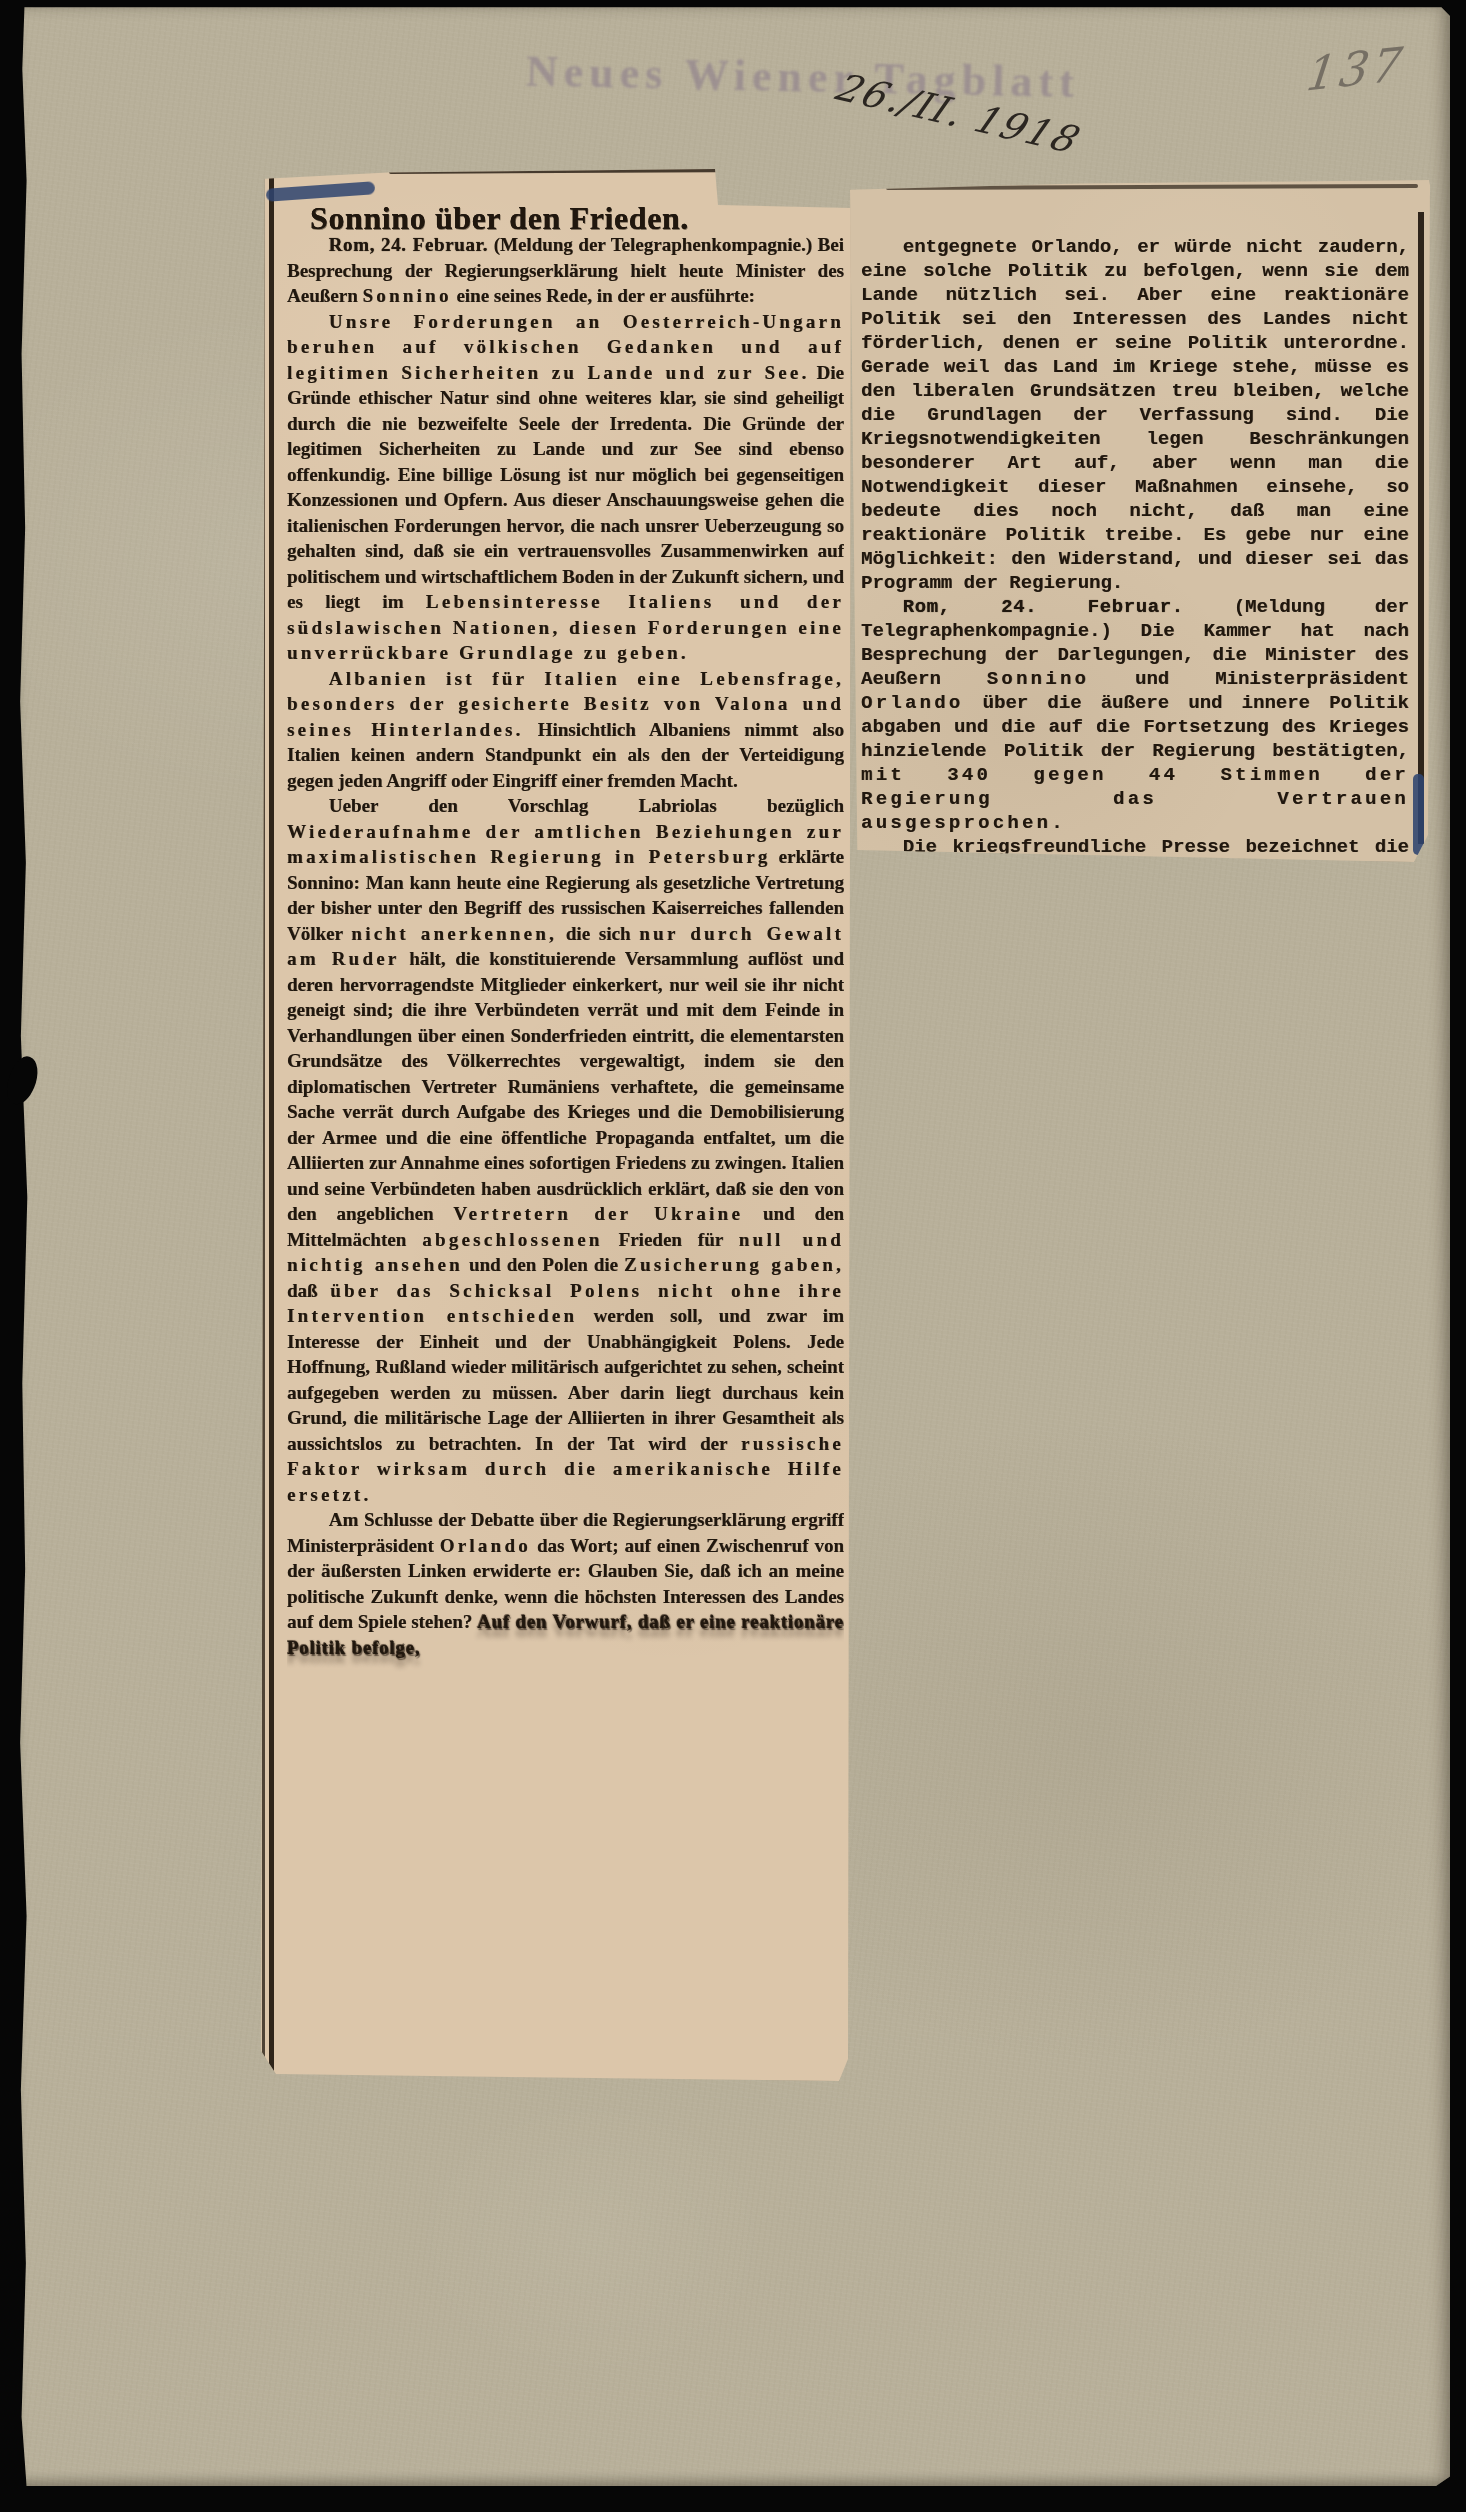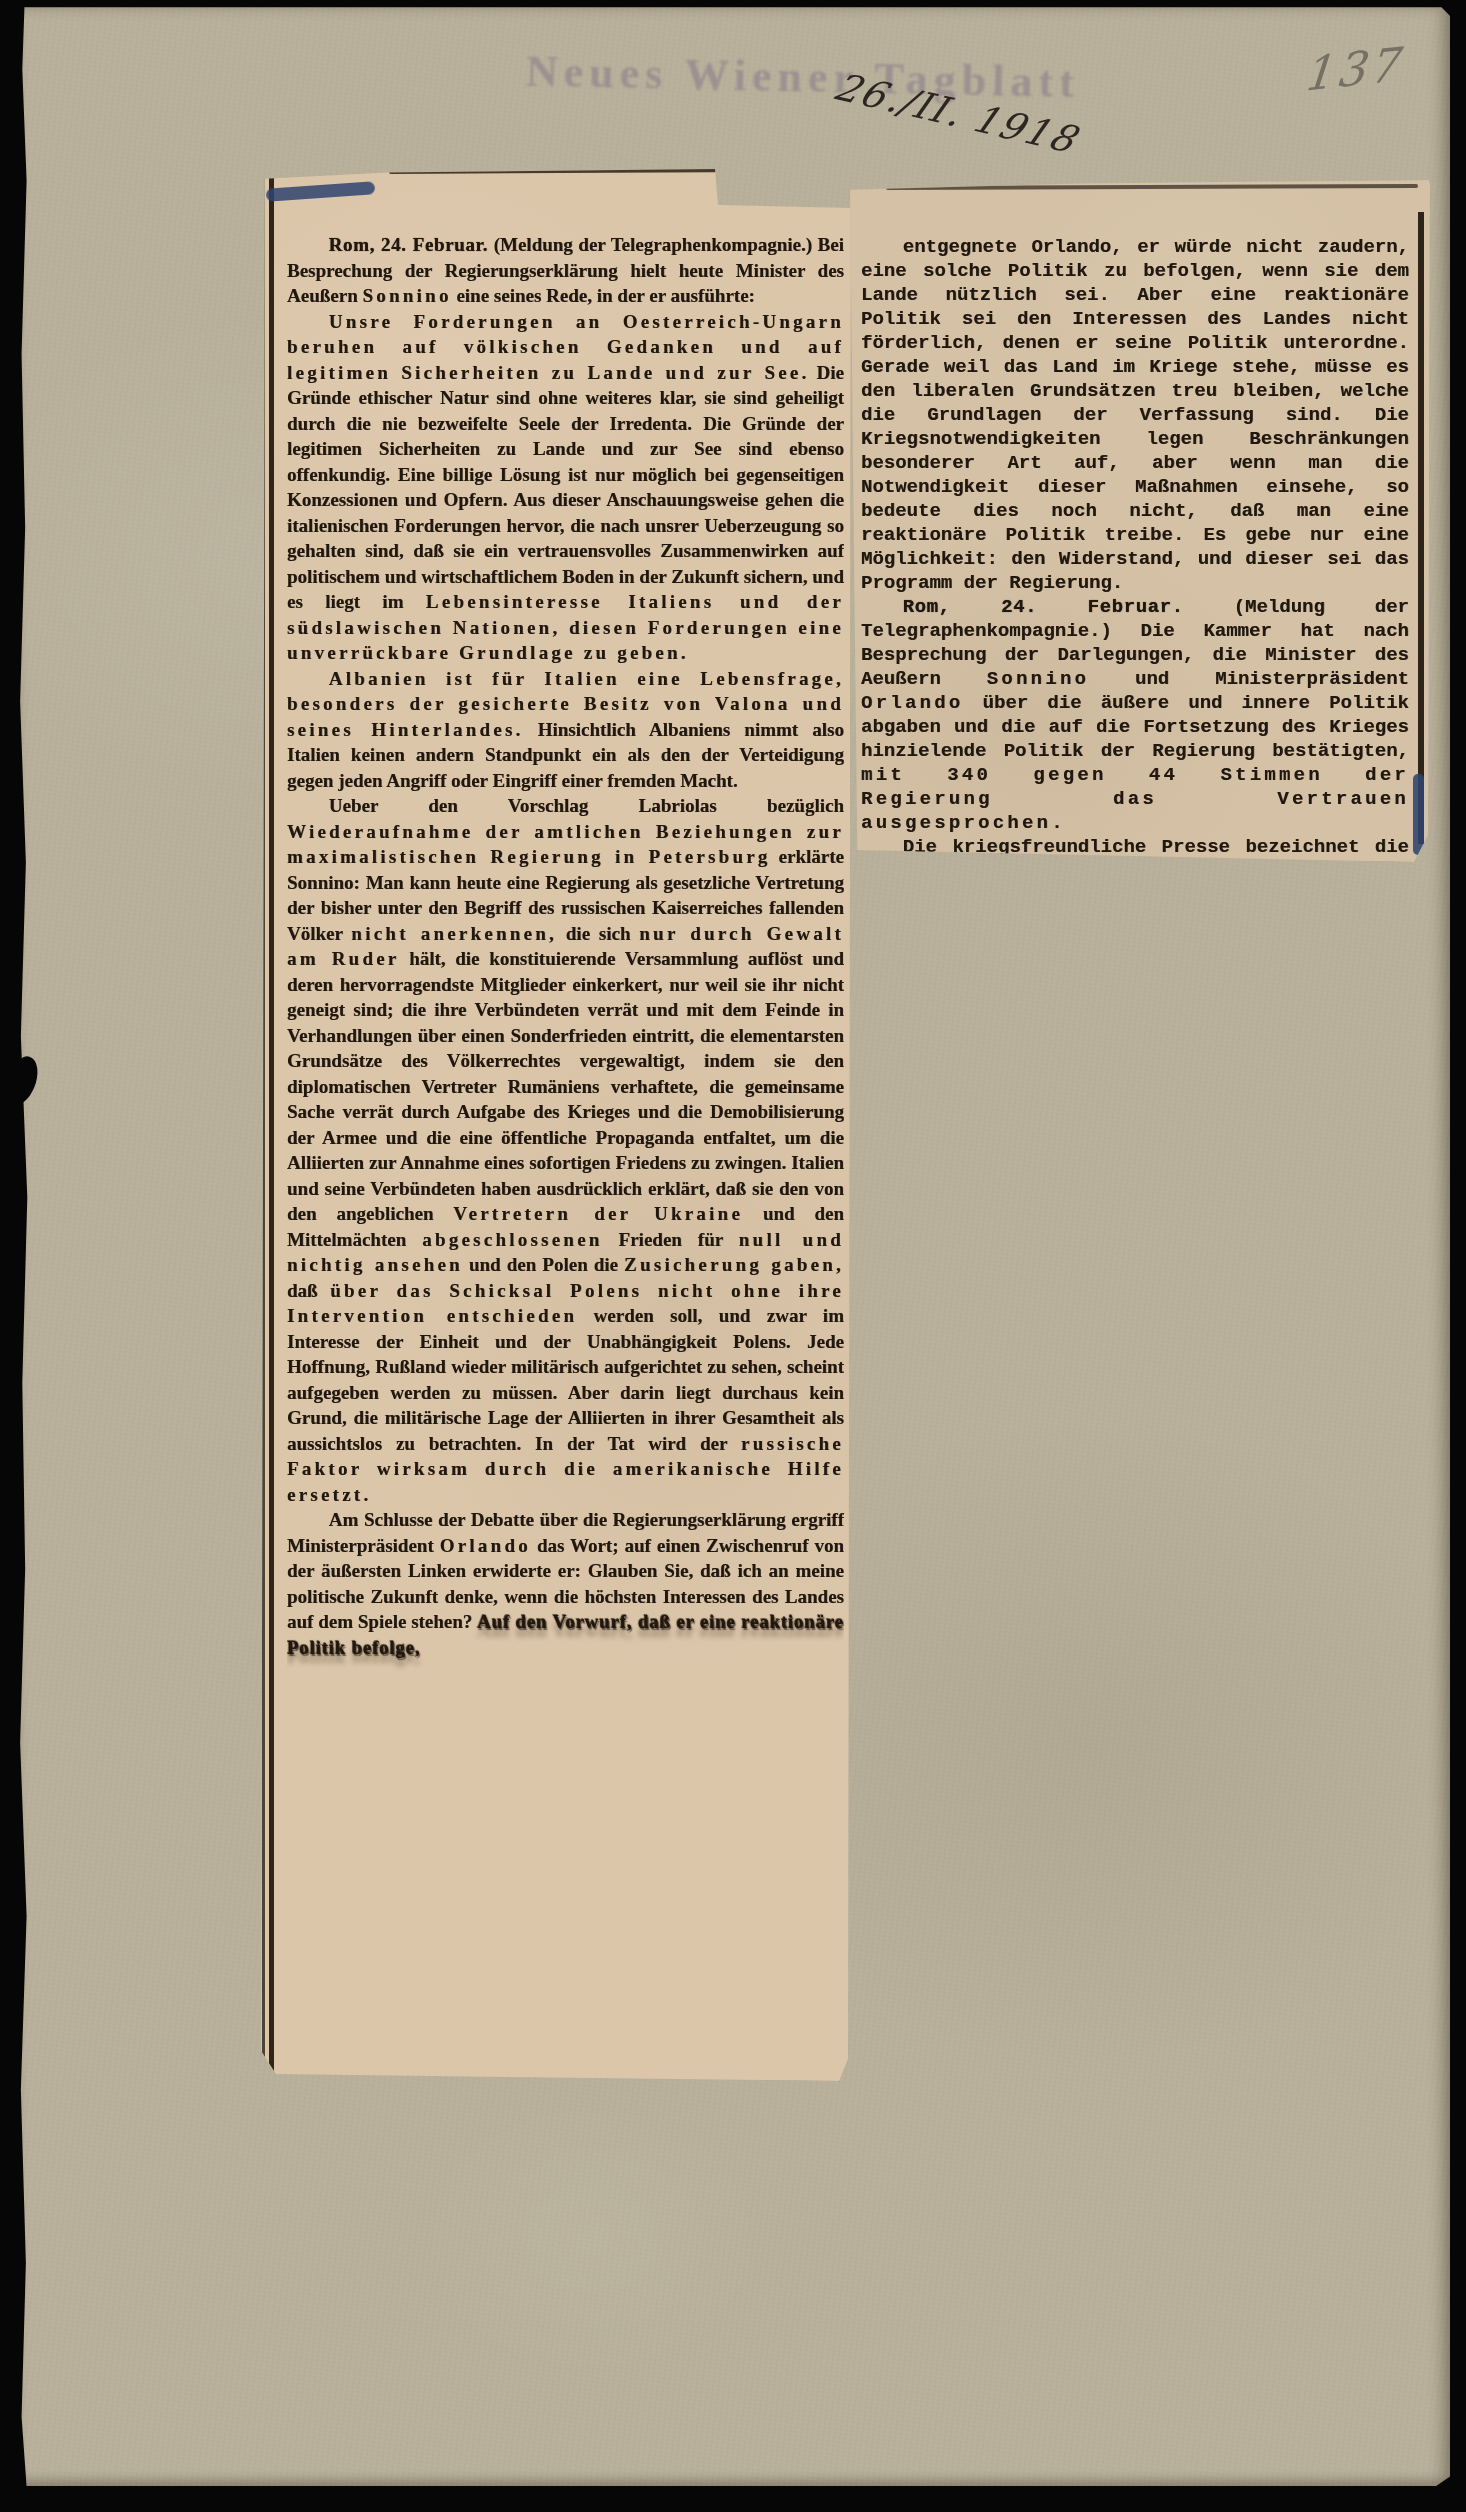--- a/index.html
+++ b/index.html
@@ -127,20 +127,21 @@
 </div>
 
 <div class="paper-tear"></div>
 <div class="edge-top"></div>
 
 <div class="clipping clip-left">
   <div class="cut-smear-top smear-left"></div>
   <div class="rule-v rule-left-outer"></div>
   <div class="rule-v rule-left-inner"></div>
   <div class="blue-mark blue-mark-topleft"></div>
+  <h1 class="article-title">Sonnino über den Frieden.</h1>
   <div class="col-text col-text-left" id="col-left">
       <p class="par"><span class="seg-bold">Rom, 24. Februar.</span><span class="seg-normal"> (Meldung der Telegraphenkompagnie.) Bei Besprechung der Regierungserklärung hielt heute Minister des Aeußern </span><span class="seg-spaced">Sonnino</span><span class="seg-normal"> eine seines Rede, in der er ausführte:</span></p>
       <p class="par"><span class="seg-spaced">Unsre Forderungen an Oesterreich-Ungarn beruhen auf völkischen Gedanken und auf legitimen Sicherheiten zu Lande und zur See.</span><span class="seg-normal"> Die Gründe ethischer Natur sind ohne weiteres klar, sie sind geheiligt durch die nie bezweifelte Seele der Irredenta. Die Gründe der legitimen Sicherheiten zu Lande und zur See sind ebenso offenkundig. Eine billige Lösung ist nur möglich bei gegenseitigen Konzessionen und Opfern. Aus dieser Anschauungsweise gehen die italienischen Forderungen hervor, die nach unsrer Ueberzeugung so gehalten sind, daß sie ein vertrauensvolles Zusammenwirken auf politischem und wirtschaftlichem Boden in der Zukunft sichern, und es liegt im </span><span class="seg-spaced">Lebensinteresse Italiens und der südslawischen Nationen, diesen Forderungen eine unverrückbare Grundlage zu geben.</span></p>
       <p class="par"><span class="seg-spaced">Albanien ist für Italien eine Lebensfrage, besonders der gesicherte Besitz von Valona und seines Hinterlandes.</span><span class="seg-normal"> Hinsichtlich Albaniens nimmt also Italien keinen andern Standpunkt ein als den der Verteidigung gegen jeden Angriff oder Eingriff einer fremden Macht.</span></p>
       <p class="par"><span class="seg-normal">Ueber den Vorschlag Labriolas bezüglich </span><span class="seg-spaced">Wiederaufnahme der amtlichen Beziehungen zur maximalistischen Regierung in Petersburg</span><span class="seg-normal"> erklärte Sonnino: Man kann heute eine Regierung als gesetzliche Vertretung der bisher unter den Begriff des russischen Kaiserreiches fallenden Völker </span><span class="seg-spaced">nicht anerkennen,</span><span class="seg-normal"> die sich </span><span class="seg-spaced">nur durch Gewalt am Ruder</span><span class="seg-normal"> hält, die konstituierende Versammlung auflöst und deren hervorragendste Mitglieder einkerkert, nur weil sie ihr nicht geneigt sind; die ihre Verbündeten verrät und mit dem Feinde in Verhandlungen über einen Sonderfrieden eintritt, die elementarsten Grundsätze des Völkerrechtes vergewaltigt, indem sie den diplomatischen Vertreter Rumäniens verhaftete, die gemeinsame Sache verrät durch Aufgabe des Krieges und die Demobilisierung der Armee und die eine öffentliche Propaganda entfaltet, um die Alliierten zur Annahme eines sofortigen Friedens zu zwingen. Italien und seine Verbündeten haben ausdrücklich erklärt, daß sie den von den angeblichen </span><span class="seg-spaced">Vertretern der Ukraine</span><span class="seg-normal"> und den Mittelmächten </span><span class="seg-spaced">abgeschlossenen</span><span class="seg-normal"> Frieden für </span><span class="seg-spaced">null und nichtig ansehen</span><span class="seg-normal"> und den Polen die </span><span class="seg-spaced">Zusicherung gaben,</span><span class="seg-normal"> daß </span><span class="seg-spaced">über das Schicksal Polens nicht ohne ihre Intervention entschieden</span><span class="seg-normal"> werden soll, und zwar im Interesse der Einheit und der Unabhängigkeit Polens. Jede Hoffnung, Rußland wieder militärisch aufgerichtet zu sehen, scheint aufgegeben werden zu müssen. Aber darin liegt durchaus kein Grund, die militärische Lage der Alliierten in ihrer Gesamtheit als aussichtslos zu betrachten. In der Tat wird der </span><span class="seg-spaced">russische Faktor wirksam durch die amerikanische Hilfe ersetzt.</span></p>
       <p class="par"><span class="seg-normal">Am Schlusse der Debatte über die Regierungserklärung ergriff Ministerpräsident </span><span class="seg-spaced">Orlando</span><span class="seg-normal"> das Wort; auf einen Zwischenruf von der äußersten Linken erwiderte er: Glauben Sie, daß ich an meine politische Zukunft denke, wenn die höchsten Interessen des Landes auf dem Spiele stehen? </span><span class="seg-smudged">Auf den Vorwurf, daß er eine reaktionäre Politik befolge,</span></p>
     </div>
 </div>
 
 <div class="clipping clip-right">

